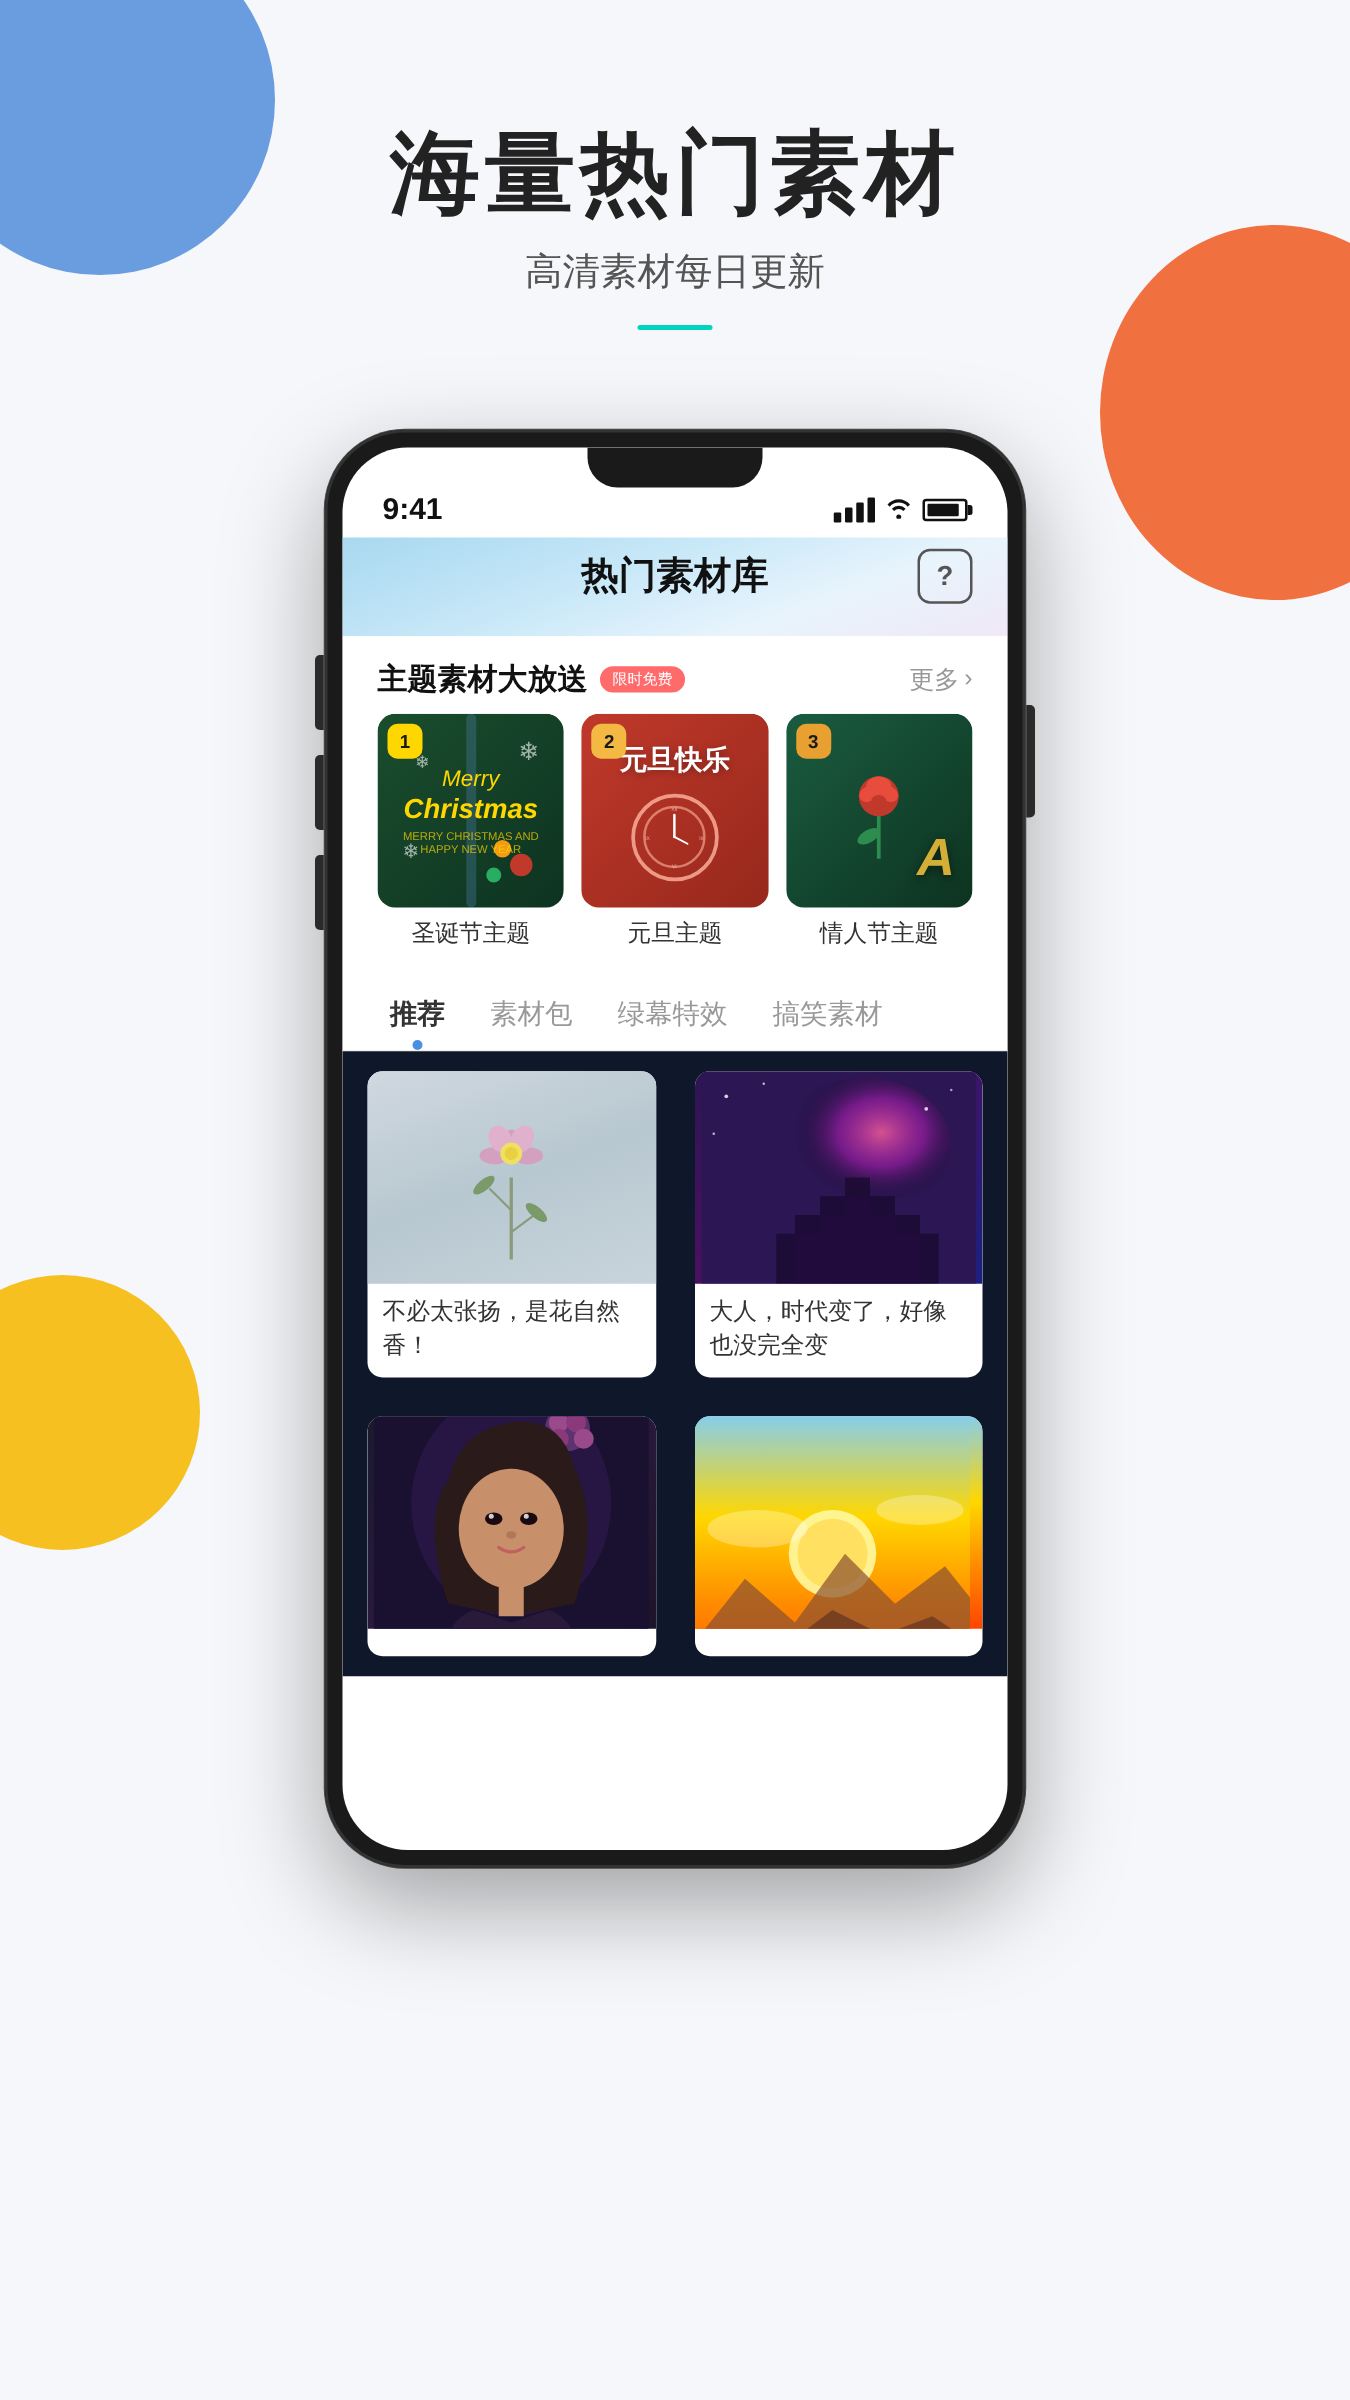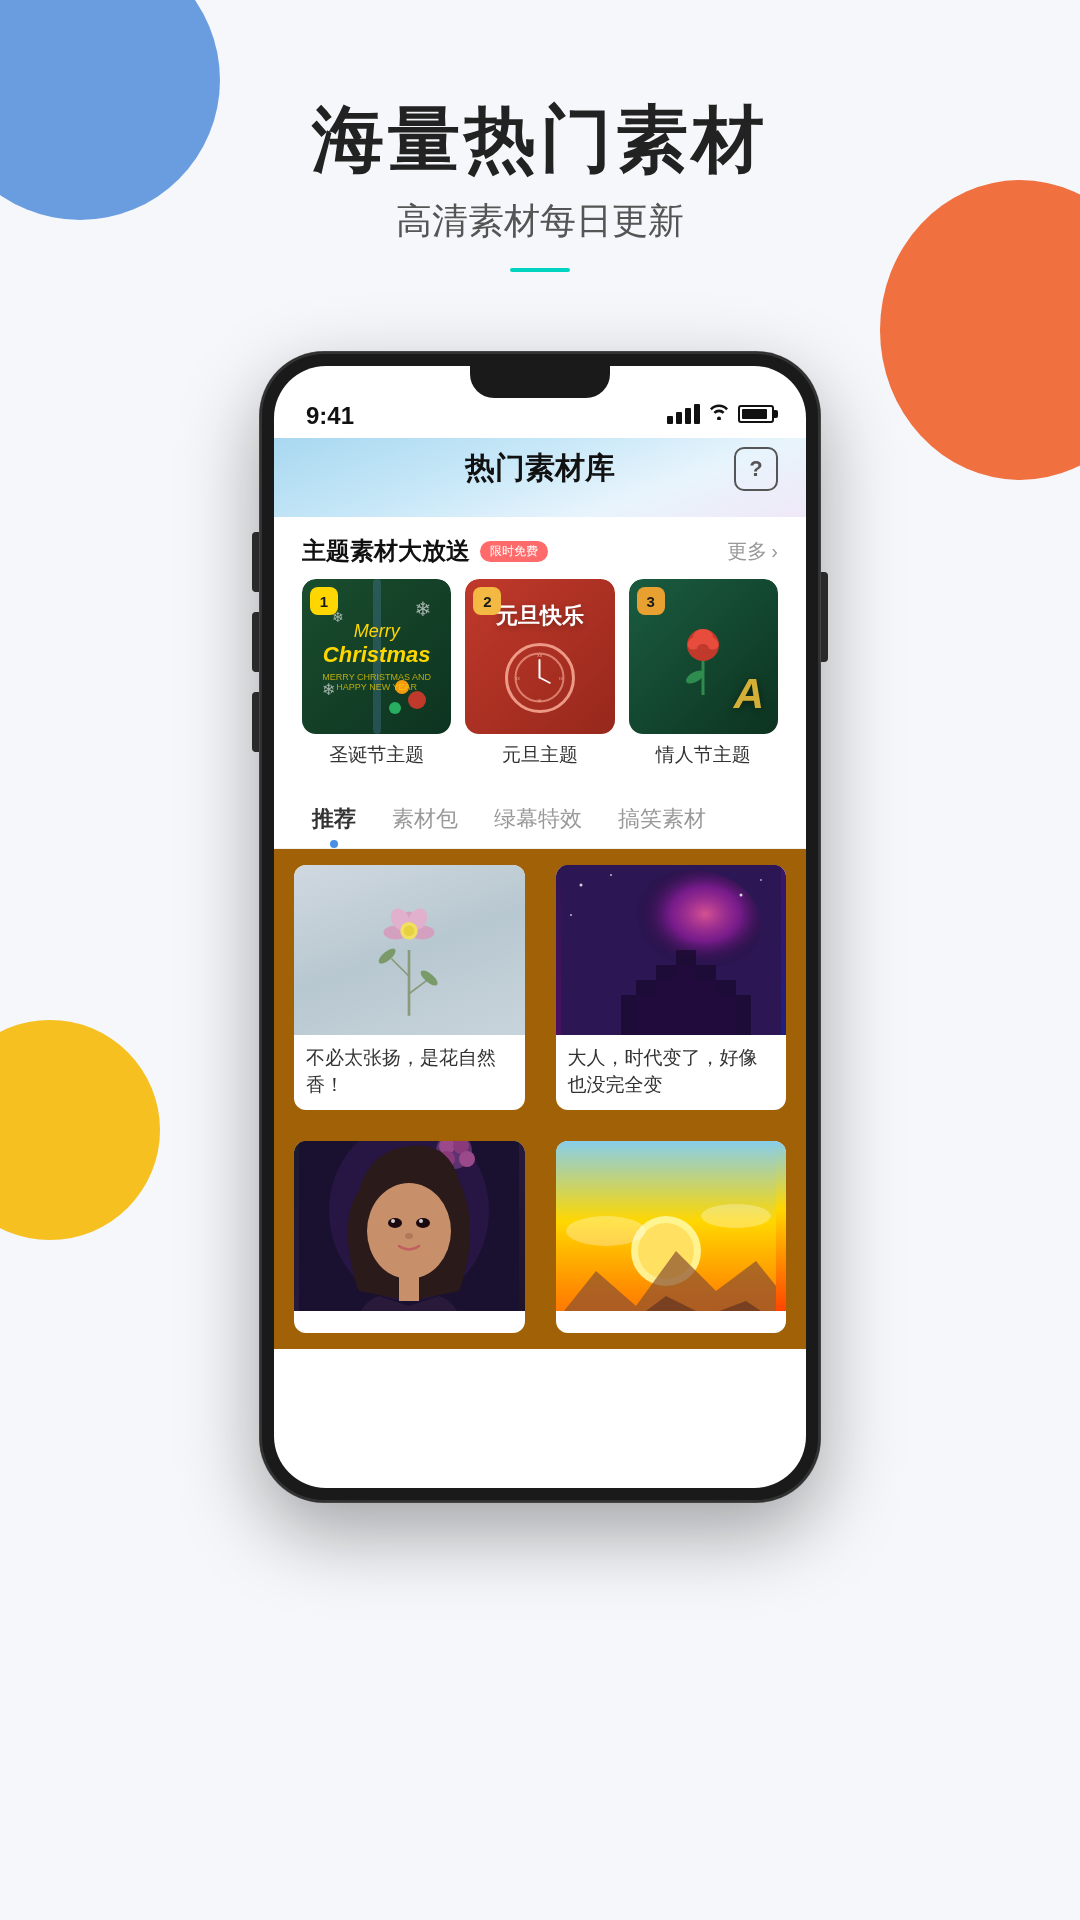--- a/index.html
+++ b/index.html
@@ -59,21 +59,21 @@
 
     .main-title {
       font-size: 72px;
       font-weight: 900;
       color: #222;
       letter-spacing: 4px;
       line-height: 1.1;
     }
 
     .sub-title {
-      font-size: 36px;
+      font-size: 30px;
       font-weight: 400;
       color: #555;
       margin-top: 18px;
     }
 
     .underline-accent {
       width: 60px;
       height: 4px;
       background: #00d4c0;
       border-radius: 2px;
@@ -132,21 +132,21 @@
       background: #fff;
       border-radius: 52px;
       overflow: hidden;
       position: relative;
     }
 
     
     .status-bar {
       display: flex;
       justify-content: space-between;
-      align-items: flex-start;
+      align-items: center;
       padding: 16px 32px 8px;
       background: transparent;
       position: relative;
       z-index: 10;
     }
 
     .status-time {
       font-size: 24px;
       font-weight: 600;
       color: #111;
@@ -420,21 +420,21 @@
       background: #4a90e2;
       border-radius: 50%;
     }
 
     
     .content-grid {
       display: grid;
       grid-template-columns: 1fr 1fr;
       gap: 31px;
       padding: 16px 20px;
-      background: #a16207;
+      background: #0f172a;
     }
 
     .content-card {
       background: #fff;
       border-radius: 12px;
       overflow: hidden;
     }
 
     .content-img {
       width: 100%;

